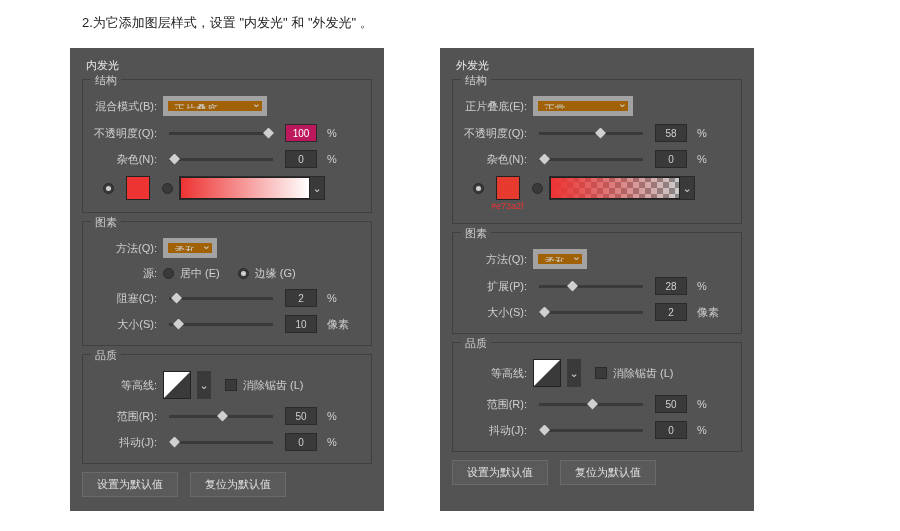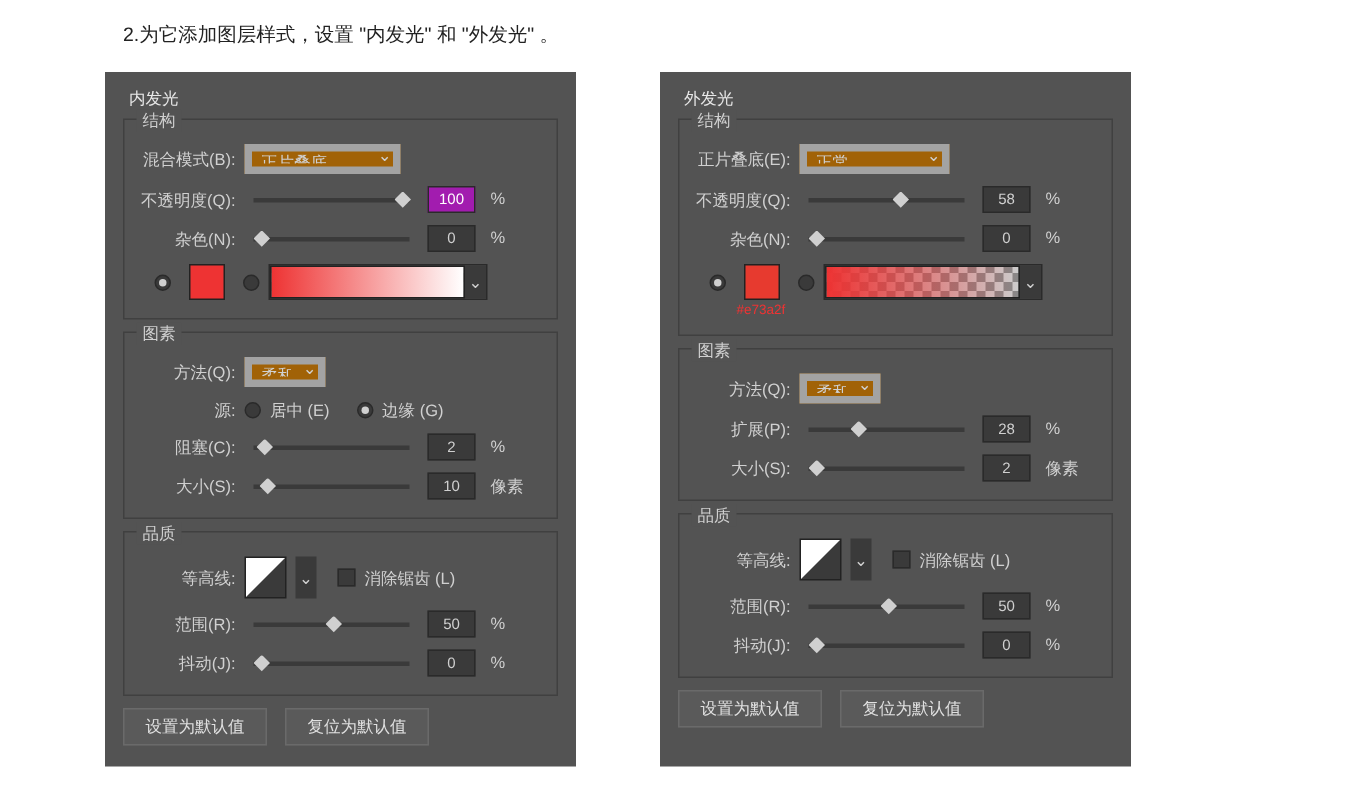--- a/index.html
+++ b/index.html
@@ -11,21 +11,21 @@
 .group{border:1px solid #404040;padding:8px 10px 12px;margin-bottom:8px;position:relative}
 .group-title{color:#d0d0d0;position:absolute;top:-7px;left:8px;background:#535353;padding:0 4px;font-size:11px}
 .row{display:flex;align-items:center;margin-top:8px;gap:6px}
 .lbl{color:#d0d0d0;min-width:64px;text-align:right;font-size:11px}
 .select{background:#a16207;border:5px solid #a3a3a3;color:#d0d0d0;height:20px;padding:2px 18px 2px 6px;appearance:none;position:relative}
 .sel-wrap{position:relative;display:inline-block}
 .sel-wrap::after{content:"⌄";position:absolute;right:6px;top:1px;color:#d0d0d0;pointer-events:none}
 .slider-track{background:#3a3a3a;height:3px;width:104px;position:relative;margin:0 6px}
 .slider-thumb{position:absolute;top:-4px;width:11px;height:11px;background:#d0d0d0;clip-path:polygon(50% 0,100% 50%,50% 100%,0 50%)}
 .input-num{width:32px;height:18px;background:#3a3a3a;border:1px solid #2a2a2a;color:#d0d0d0;text-align:center;font-size:10px}
-.input-num.sel{background:#a21caf;color:#fff}
+.input-num.sel{background:#be185d;color:#fff}
 .unit{color:#d0d0d0;margin-left:4px;font-size:11px}
 .radio{width:11px;height:11px;border-radius:50%;border:1px solid #2a2a2a;background:#3a3a3a;display:inline-block}
 .radio.on::after{content:"";display:block;width:5px;height:5px;border-radius:50%;background:#d0d0d0;margin:2px auto}
 .swatch{width:24px;height:24px;border:1px solid #222;margin-left:6px}
 .grad{width:130px;height:22px;border:1px solid #222;background:linear-gradient(to right,#e33,#fff),repeating-conic-gradient(#888 0 25%,#bbb 0 50%) 50%/12px 12px;background-blend-mode:normal}
 .grad.outer{background:linear-gradient(to right,#e33,rgba(255,255,255,0)),repeating-conic-gradient(#888 0 25%,#ccc 0 50%) 50%/12px 12px}
 .grad-wrap{display:flex;align-items:center;border:1px solid #2a2a2a}
 .grad-arrow{width:14px;height:22px;background:#3a3a3a;color:#d0d0d0;display:flex;align-items:center;justify-content:center}
 .hex{color:#e33;font-size:9px;margin-left:28px;margin-top:1px}
 .cb{width:12px;height:12px;border:1px solid #2a2a2a;background:#3a3a3a;display:inline-block}

